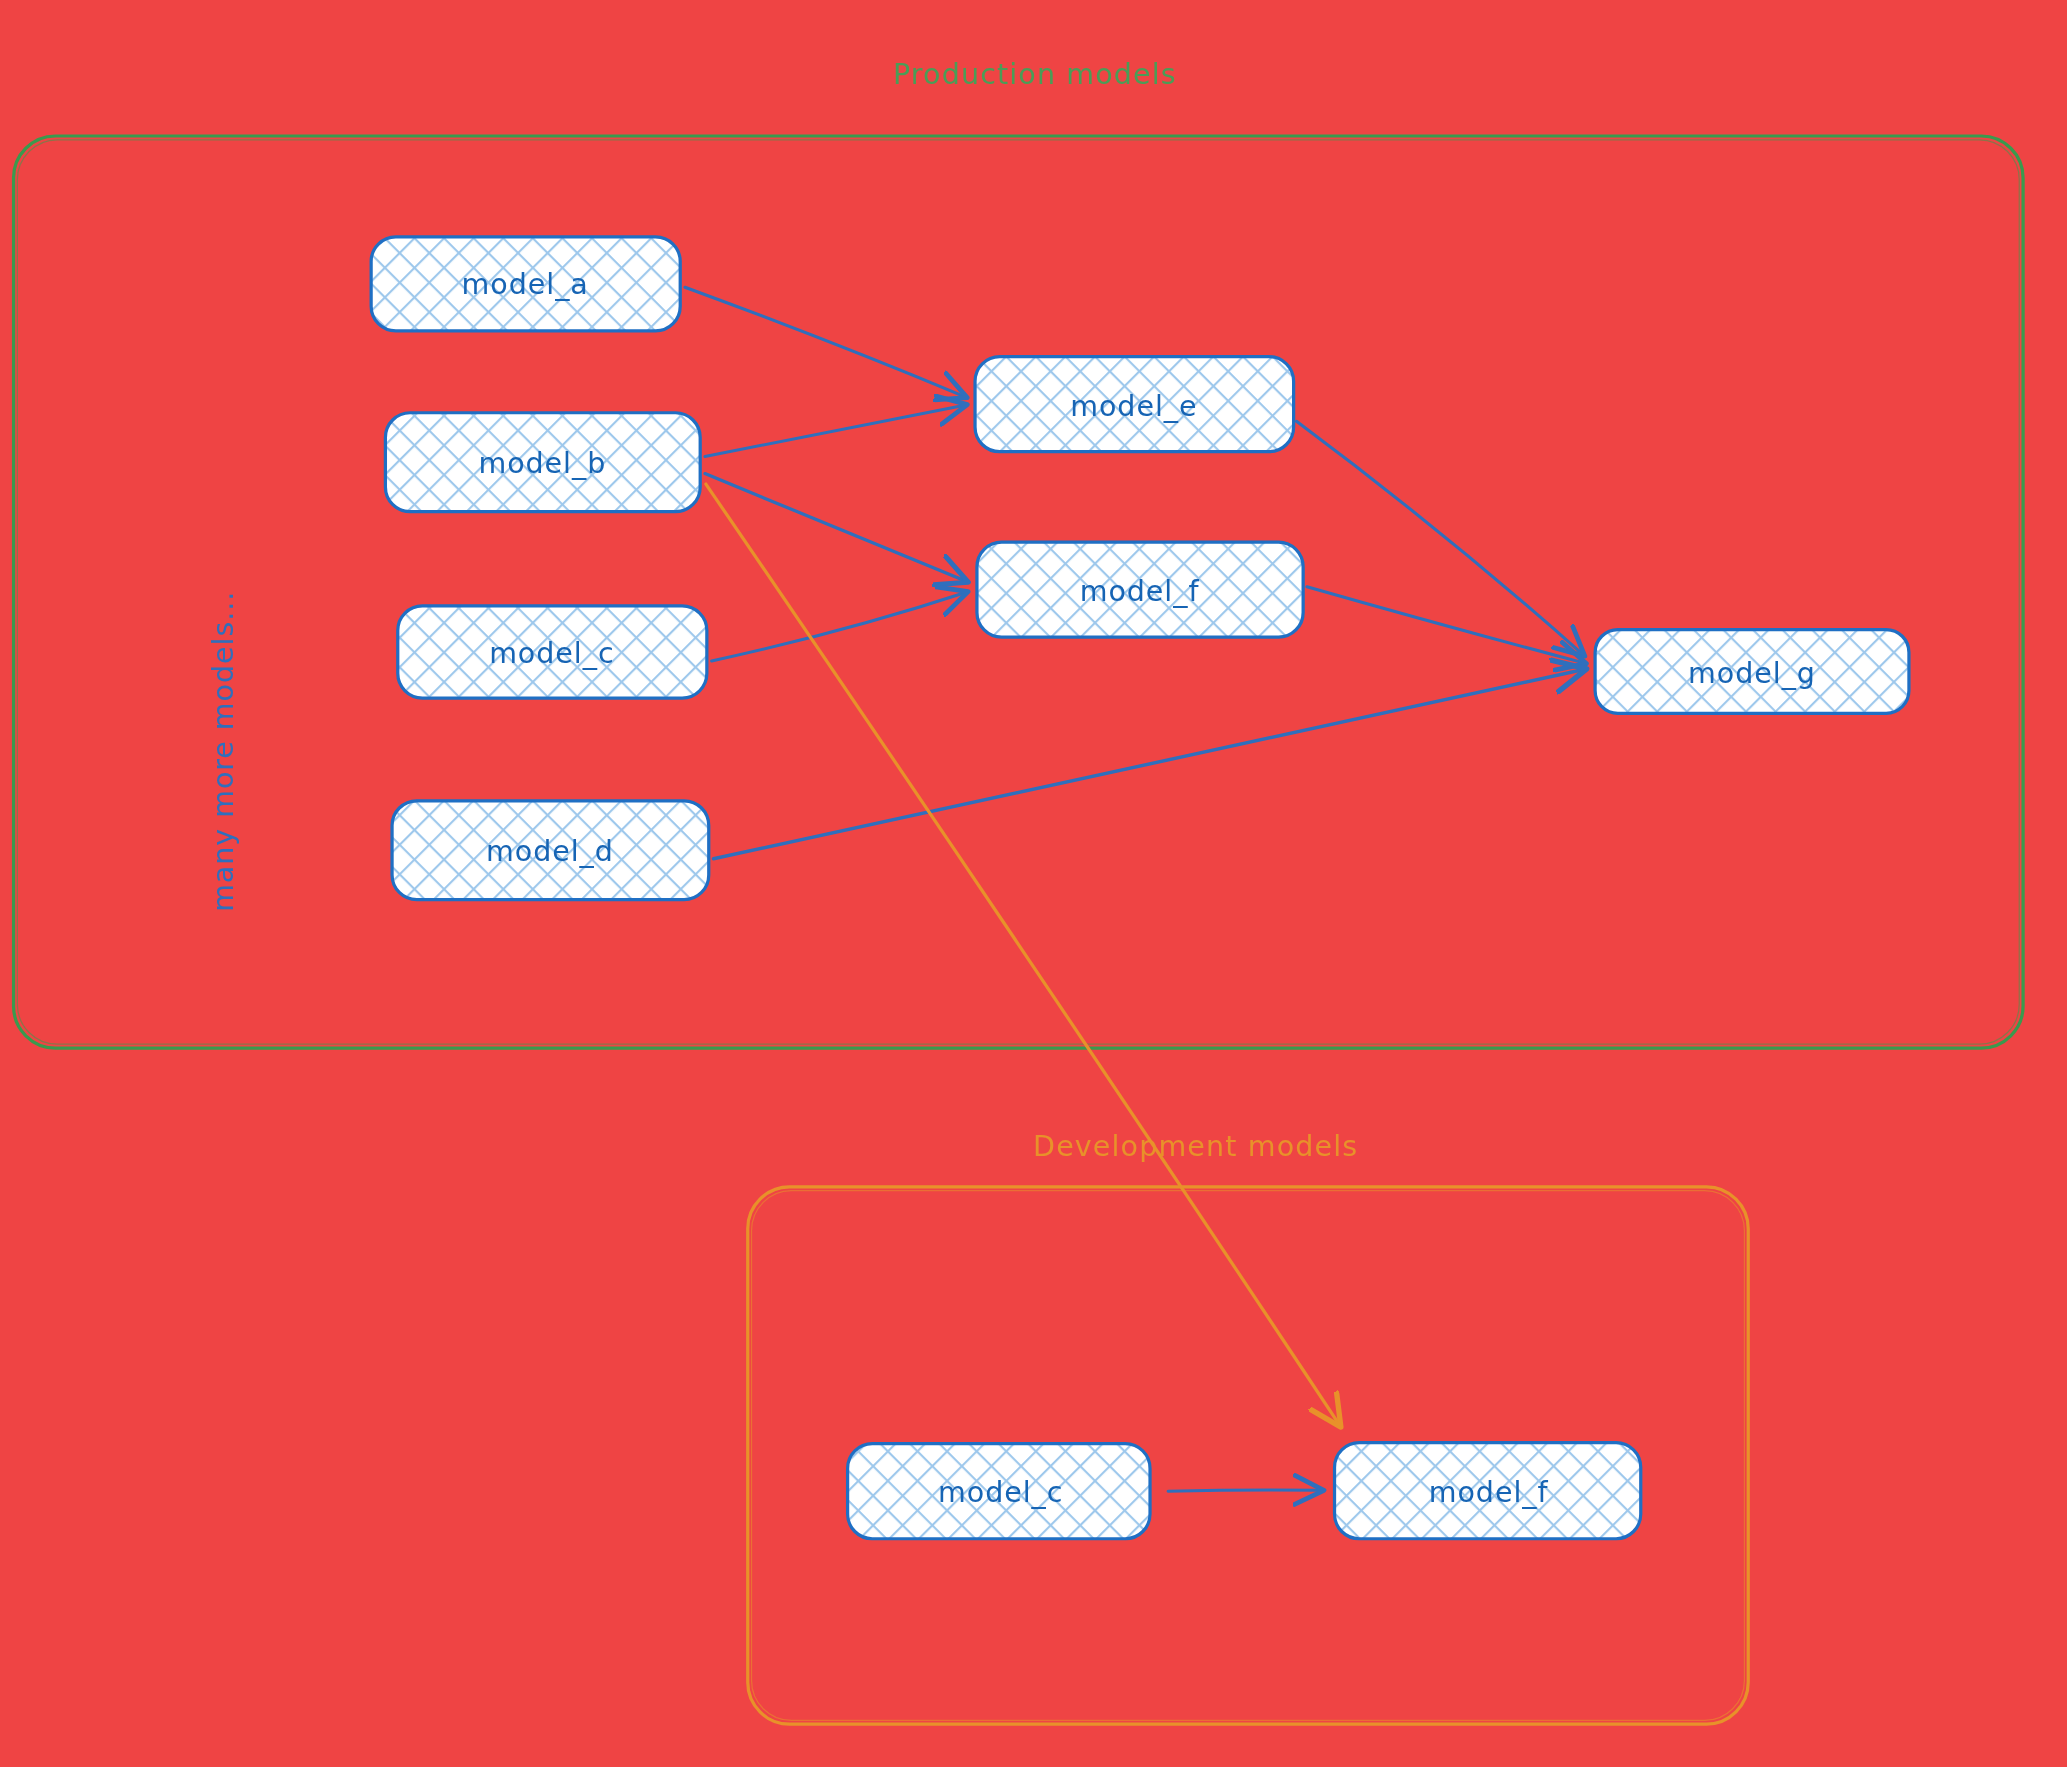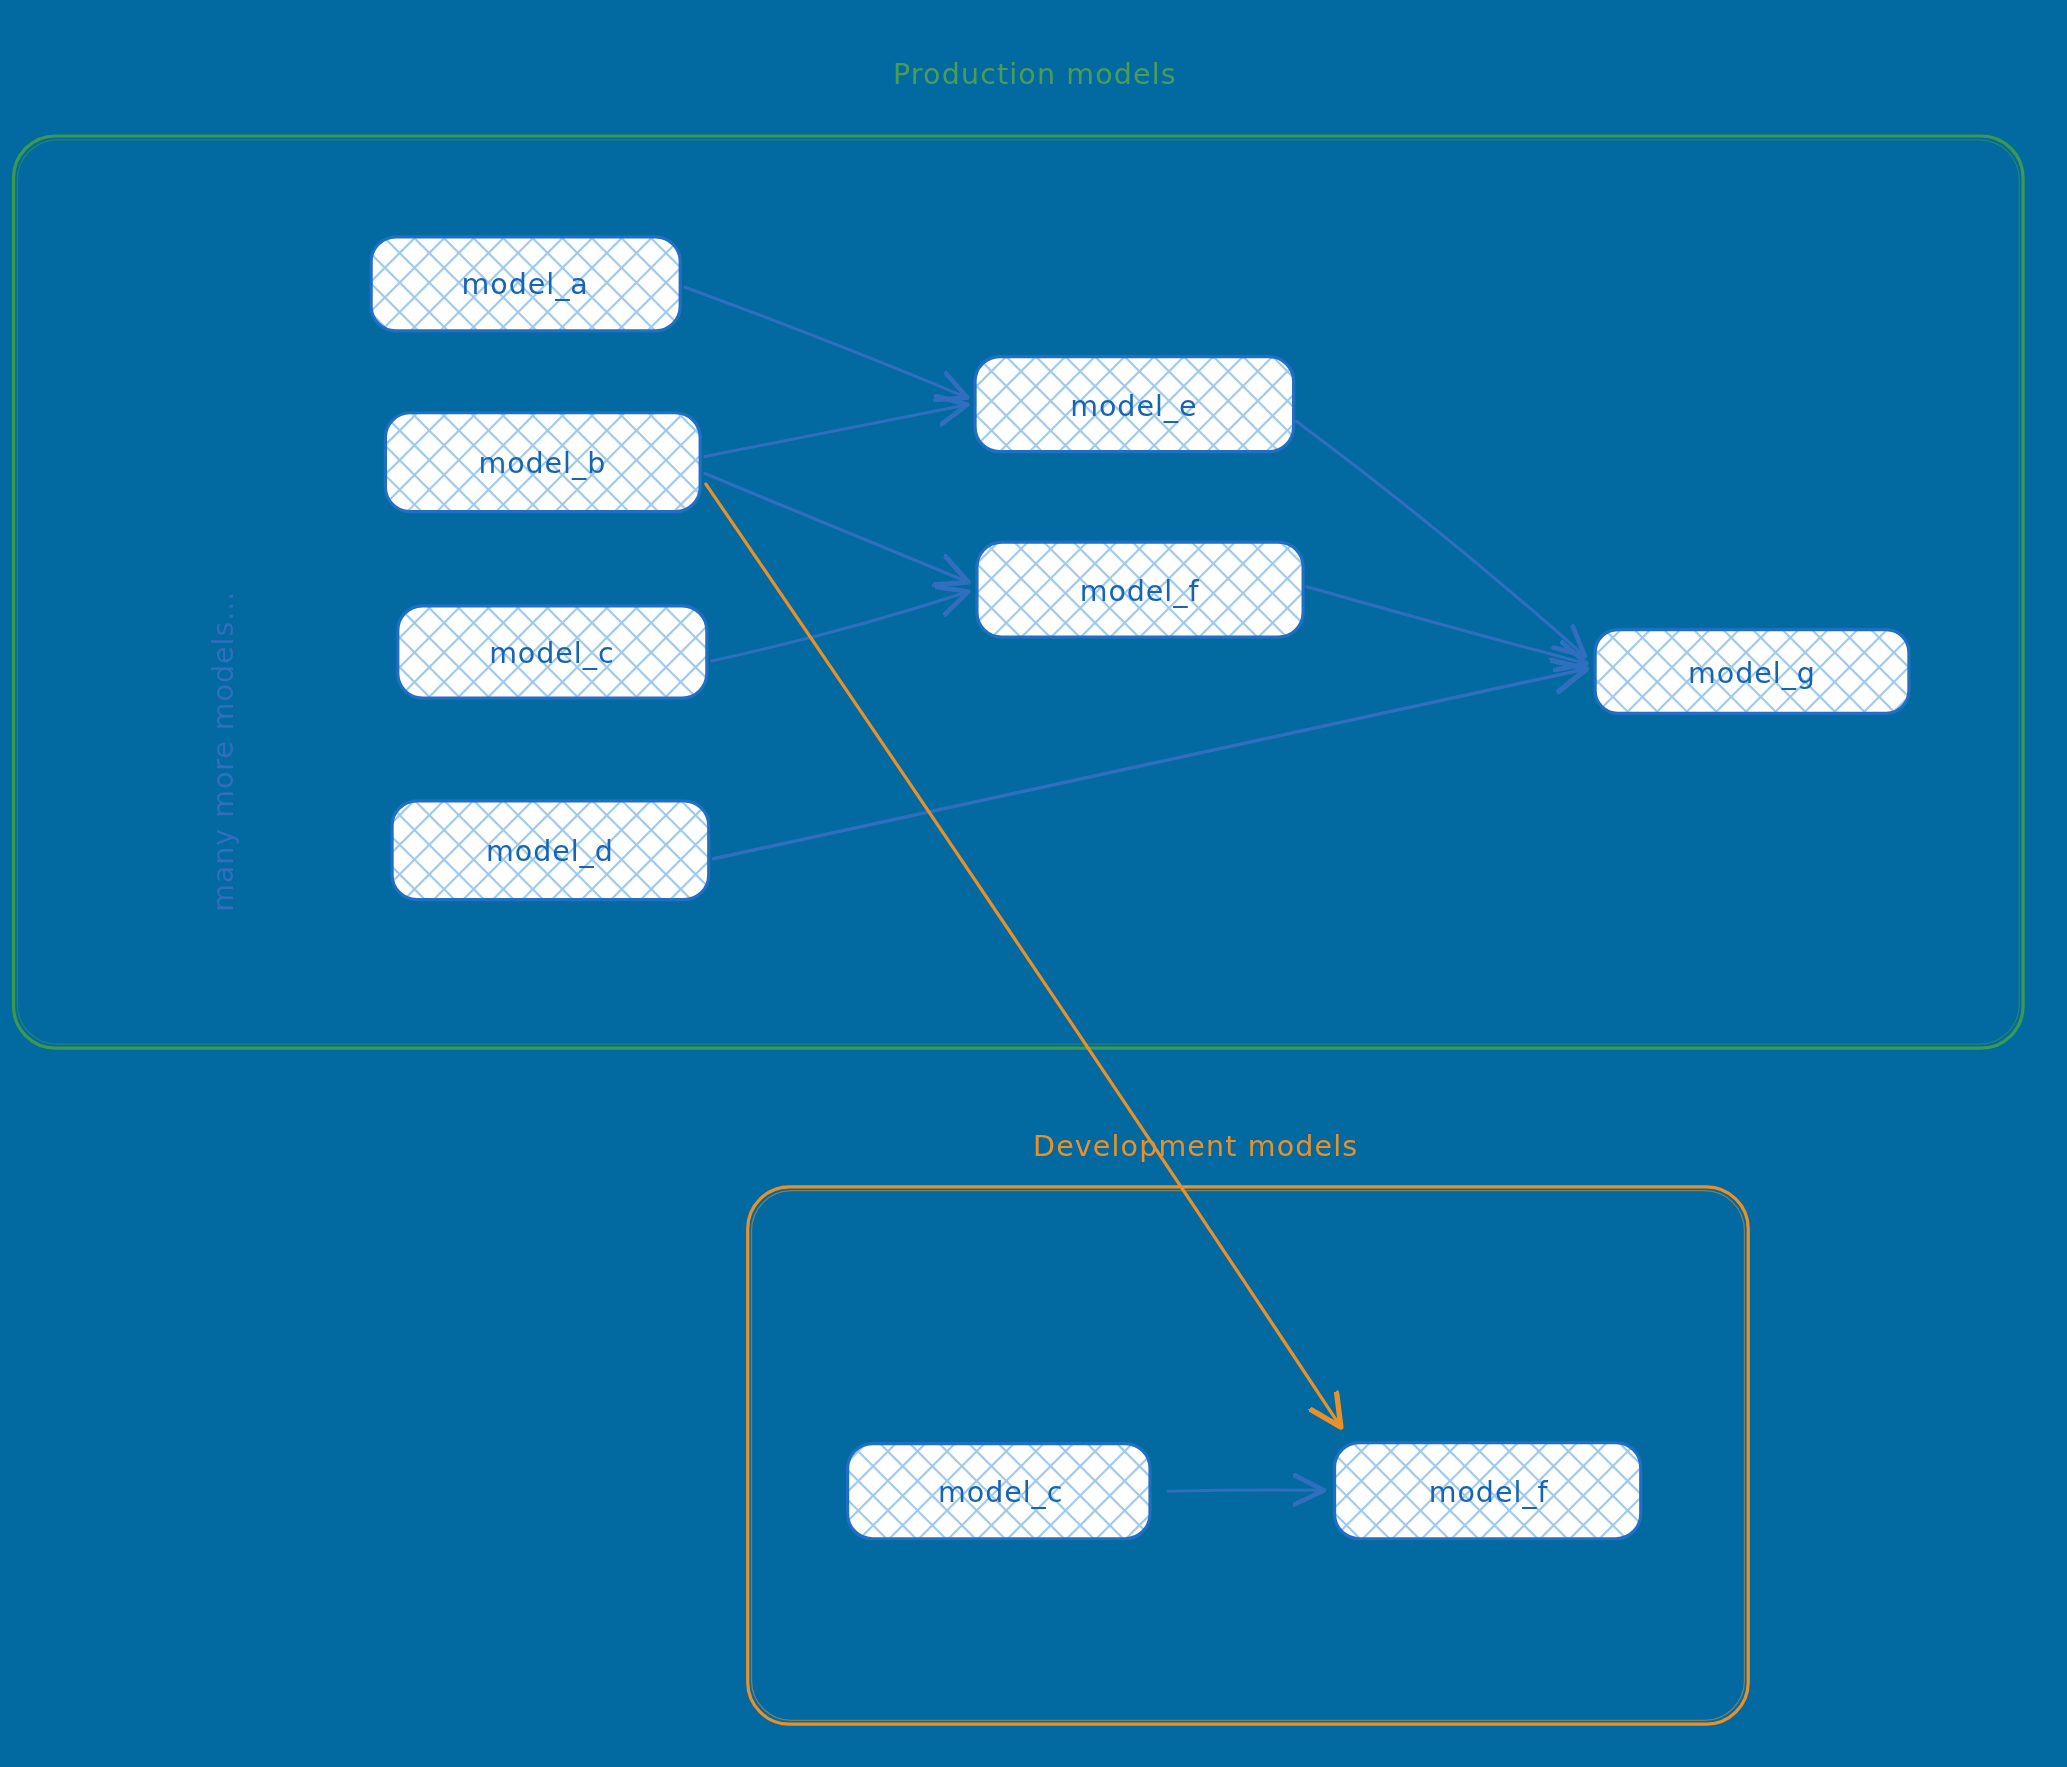--- a/index.html
+++ b/index.html
@@ -7,21 +7,21 @@
     padding: 0;
     background: #ffffff;
   }
   body {
     font-family: "DejaVu Sans", sans-serif;
   }
   #stage {
     position: relative;
     width: 2068px;
     height: 1767px;
-    background: #0369a1;
+    background: #ef4444;
     overflow: hidden;
   }
   svg.diagram {
     position: absolute;
     left: 0;
     top: 0;
     width: 2068px;
     height: 1767px;
   }
   .group-label {

